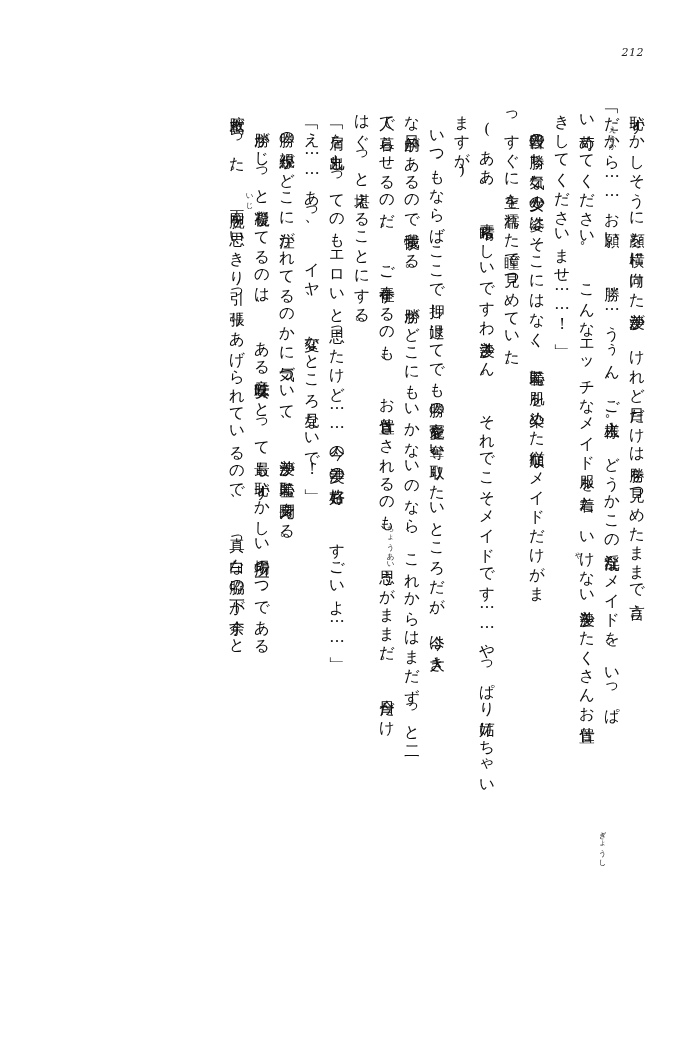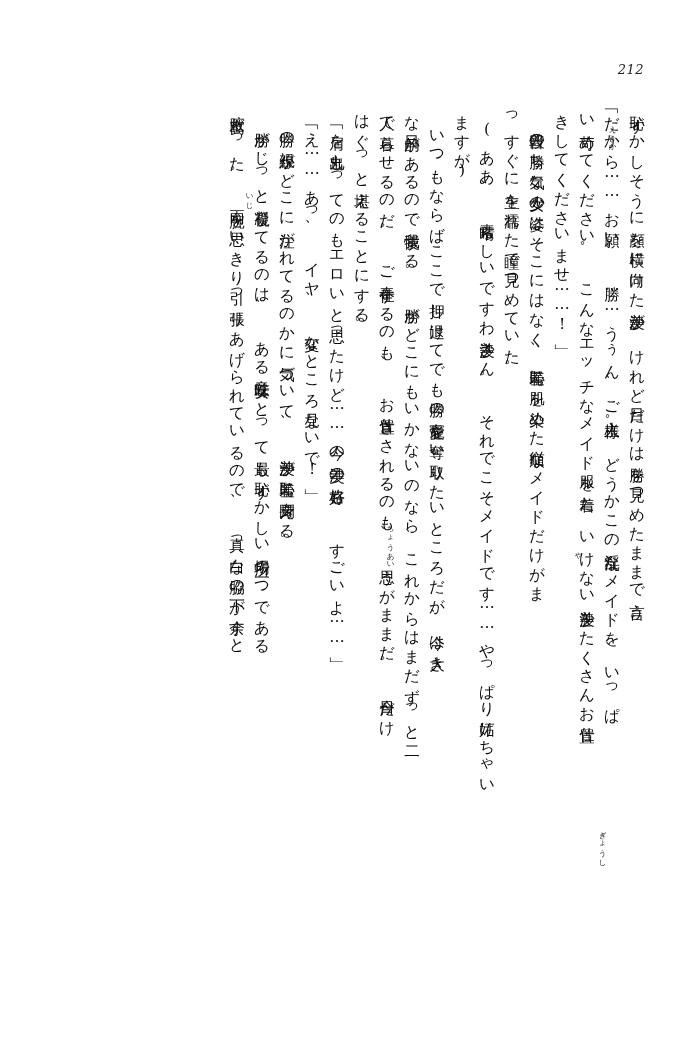--- a/index.html
+++ b/index.html
@@ -18,25 +18,25 @@
   #page {
     position: relative;
     width: 700px;
     height: 1050px;
     background: #ffffff;
   }
 
   
   #page-number {
     position: absolute;
-    top: 62px;
+    top: 46px;
     right: 56px;
     font-family: "DejaVu Serif", "Liberation Serif", serif;
     font-style: italic;
-    font-size: 13px;
+    font-size: 11px;
     color: #222;
     letter-spacing: 0.5px;
     margin-left: 20px;
   }
 
   
   #text-block {
     position: absolute;
     top: 104px;
     right: 56px;

